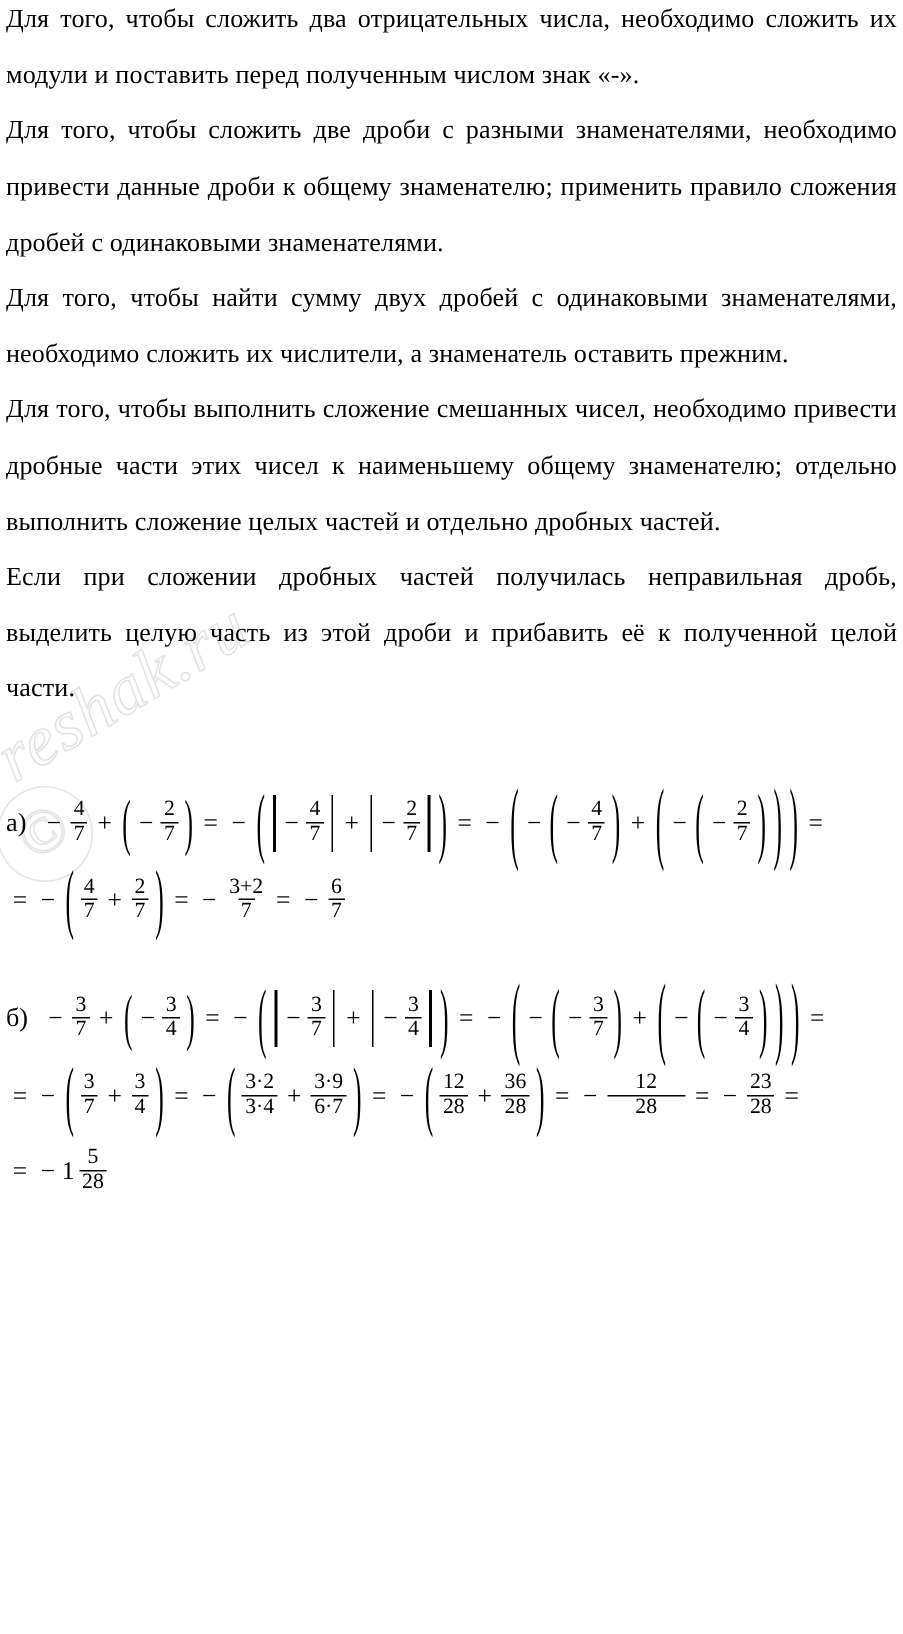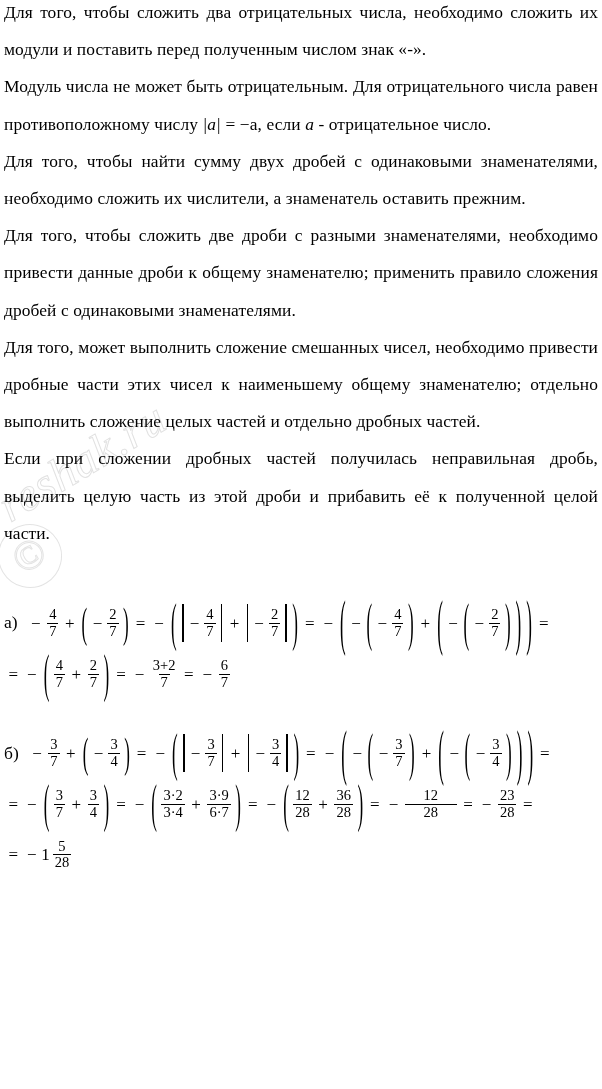--- a/index.html
+++ b/index.html
@@ -133,34 +133,26 @@
   <div id="watermark">
     <div class="wm-text">reshak.ru</div>
     <div class="wm-circle"></div>
     <div class="wm-c">©</div>
   </div>
 
   <div id="content">
 
     <p class="para first">Для того, чтобы сложить два отрицательных числа, необходимо сложить их модули и поставить перед полученным числом знак «-».</p>
 
-    <p class="para">
-      <span>Модуль числа не может быть отрицательным. Для отрицательного числа равен противоположному числу</span>
-      <span class="mi nb">|a|</span>
-      <span class="nb">= −a,</span>
-      <span>если</span>
-      <span class="mi">a</span>
-      <span>- отрицательное число.</span>
-    </p>
+
+    <p class="para">Для того, чтобы сложить две дроби с разными знаменателями, необходимо привести данные дроби к общему знаменателю; применить правило сложения дробей с одинаковыми знаменателями.</p>
 
     <p class="para">Для того, чтобы найти сумму двух дробей с одинаковыми знаменателями, необходимо сложить их числители, а знаменатель оставить прежним.</p>
 
-    <p class="para">Для того, чтобы сложить две дроби с разными знаменателями, необходимо привести данные дроби к общему знаменателю; применить правило сложения дробей с одинаковыми знаменателями.</p>
-
-    <p class="para">Для того, может выполнить сложение смешанных чисел, необходимо привести дробные части этих чисел к наименьшему общему знаменателю; отдельно выполнить сложение целых частей и отдельно дробных частей.</p>
+    <p class="para">Для того, чтобы выполнить сложение смешанных чисел, необходимо привести дробные части этих чисел к наименьшему общему знаменателю; отдельно выполнить сложение целых частей и отдельно дробных частей.</p>
 
     <p class="para">Если при сложении дробных частей получилась неправильная дробь, выделить целую часть из этой дроби и прибавить её к полученной целой части.</p>
 
     <div class="math-block" style="margin-top:52px;">
 
       <div class="mrow">
         <span class="lbl">а)</span>
         <span class="op">−</span>
         <span class="frac">
           <span class="num">4</span>

